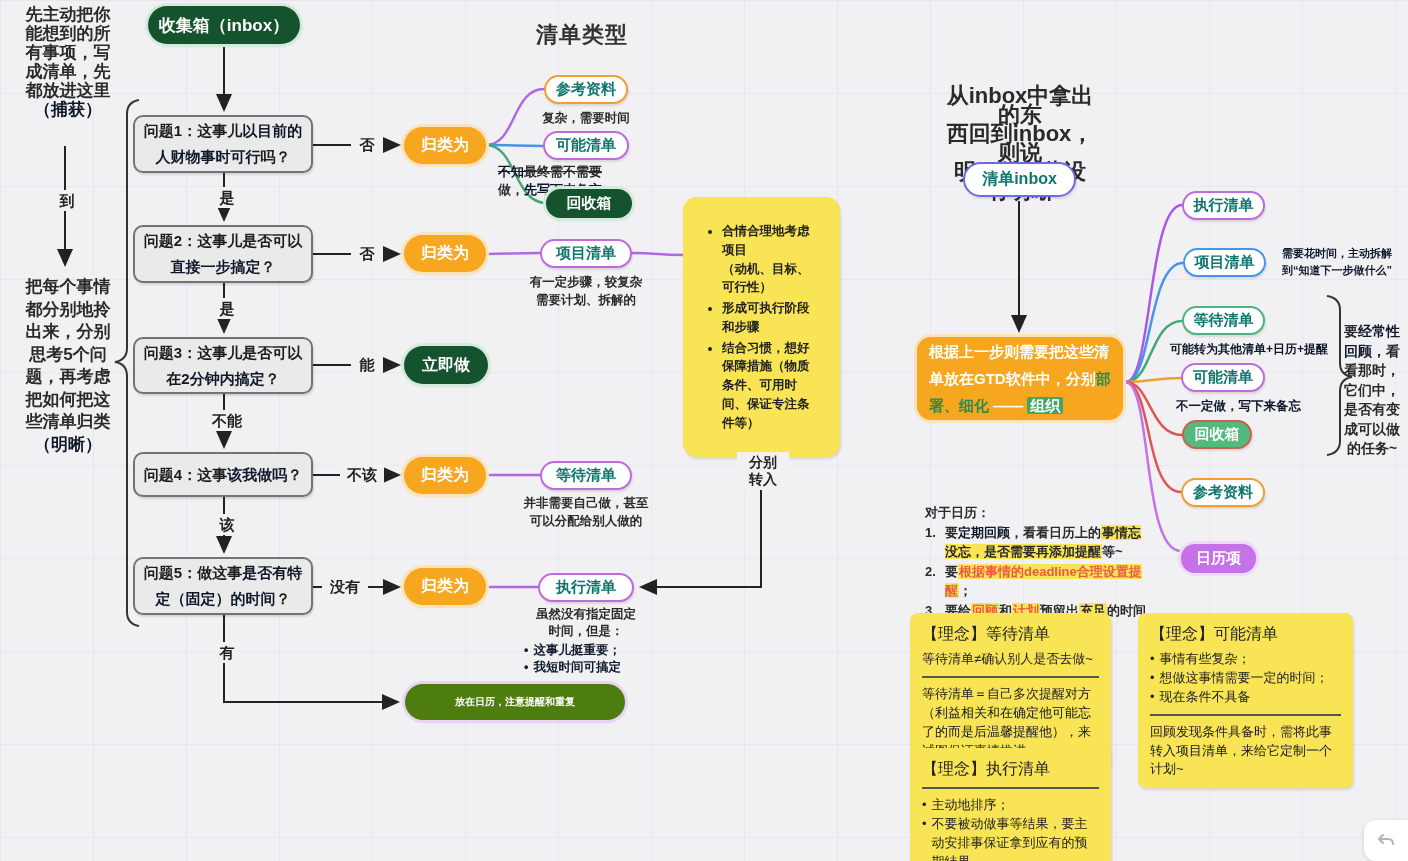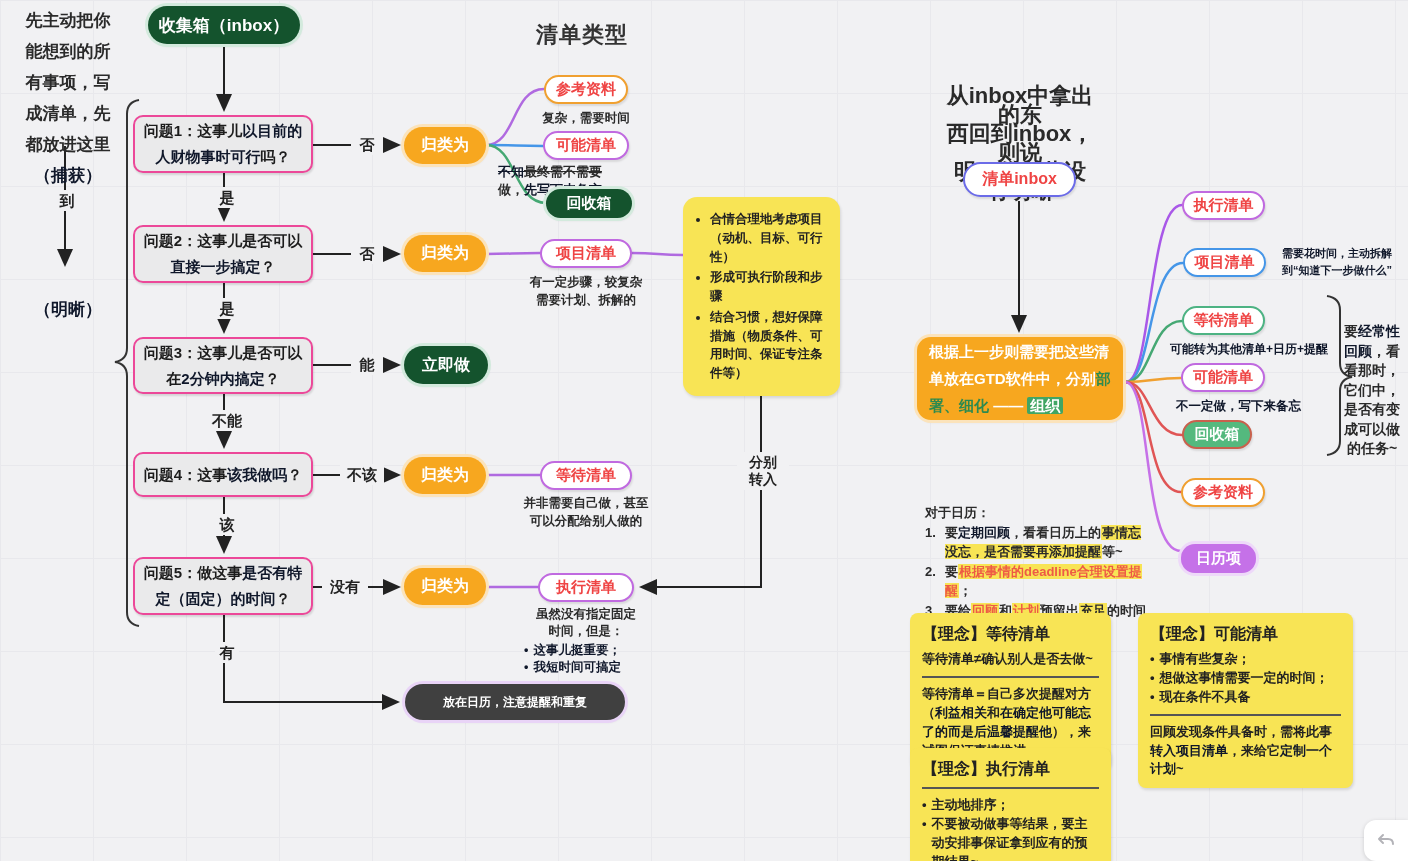--- a/index.html
+++ b/index.html
@@ -10,45 +10,45 @@
     background-size:93px 93px;
     font-family:"Liberation Sans",sans-serif;color:#1d1d1f;
   }
   .svg-layer{position:absolute;left:0;top:0;z-index:1;pointer-events:none}
   .node{position:absolute;z-index:2;display:flex;align-items:center;justify-content:center;font-weight:bold;box-sizing:border-box;text-align:center}
   .note{position:absolute;z-index:2;font-weight:bold;color:#2a2a2a}
   .pre{white-space:pre-line}
   .red{color:#0f172a}
   .strike{text-decoration:line-through}
   .title{position:absolute;z-index:2;font-size:22px;font-weight:bold;color:#333;letter-spacing:1px}
-  .qbox{background:#eaeaeb;border:2px solid #ec4899;border-radius:10px;font-size:15px;line-height:26px;color:#1c1c1c;box-shadow:1px 2px 2px rgba(0,0,0,.12);padding:2px 6px}
+  .qbox{background:#eaeaeb;border:2px solid #737373;border-radius:10px;font-size:15px;line-height:26px;color:#1c1c1c;box-shadow:1px 2px 2px rgba(0,0,0,.12);padding:2px 6px}
   .pill-green{background:#14532d;color:#fff;border-radius:19px;font-size:16px;box-shadow:0 0 0 3px #d3eadd,1px 2px 3px rgba(0,0,0,.15)}
   .pill-orange{background:#f7a71f;color:#fff;border-radius:19px;font-size:16px;box-shadow:0 0 0 3px #fbe3bb,1px 2px 3px rgba(0,0,0,.12)}
-  .pill-violet{background:#404040;color:#fff;border-radius:19px;font-size:12px;box-shadow:0 0 0 3px #e9d4f7,1px 2px 3px rgba(0,0,0,.12)}
+  .pill-violet{background:#4d7c0f;color:#fff;border-radius:19px;font-size:10px;box-shadow:0 0 0 3px #e9d4f7,1px 2px 3px rgba(0,0,0,.12)}
   .pill-cal{background:#c571e8;color:#fff;border-radius:14px;font-size:15px;box-shadow:0 0 0 3px #eed9f9}
-  .lpill{background:#fff;border:2px solid;border-radius:15px;font-size:15px;color:#ef4444;box-shadow:1px 2px 2px rgba(0,0,0,.1)}
+  .lpill{background:#fff;border:2px solid;border-radius:15px;font-size:15px;color:#0f766e;box-shadow:1px 2px 2px rgba(0,0,0,.1)}
   .b-orange{border-color:#f0a030}
   .b-purple{border-color:#c06ae0}
   .b-green{border-color:#4db383}
   .b-blue{border-color:#4596e8}
   .b-indigo{border-color:#6b6be8;border-radius:20px;font-size:16px}
   .trash-r{background:#54b97e;color:#fff;border:2px solid #c8614d;border-radius:15px;font-size:15px;box-shadow:1px 2px 2px rgba(0,0,0,.1)}
   .gtd{background:#f7a71f;border-radius:14px;color:#fff;font-size:15px;line-height:27px;font-weight:bold;padding:1px 12px;box-shadow:0 0 0 3px #fbe3bb,1px 2px 3px rgba(0,0,0,.12);text-align:left}
   .gtd .gr{color:#2d8a4f}
   .gtd .chip{background:#41a564;color:#fff;padding:0 3px;border-radius:2px}
   .ebl{position:absolute;z-index:3;background:#f1f1f3;font-weight:bold;font-size:15px;color:#222;text-align:center;line-height:17px;padding:2px 3px}
   .yellow{background:#f8e455;border-radius:14px;z-index:2;position:absolute;font-weight:bold;color:#222;box-sizing:border-box;box-shadow:1px 2px 3px rgba(0,0,0,.12)}
-  .idea{background:#f8e455;border-radius:8px;padding:9px 12px;font-size:13px;line-height:1.45;font-weight:bold;color:#222;z-index:2;position:absolute;box-sizing:border-box;box-shadow:1px 2px 3px rgba(0,0,0,.12);text-align:left}
+  .idea{background:#f8e455;border-radius:8px;padding:9px 12px;font-size:13px;line-height:1.45;font-weight:normal;color:#222;z-index:2;position:absolute;box-sizing:border-box;box-shadow:1px 2px 3px rgba(0,0,0,.12);text-align:left}
   .idea .ttl{font-size:16px;margin-bottom:5px}
   .divider{border-top:2px solid #555;margin:7px 0}
   .bul{display:flex;gap:5px;text-align:left}
   .bul .dot{flex:0 0 auto}
   .hl{background:#f8e455;padding:0 1px}
   .redhl{color:#ee5a45;background:#f8e455;padding:0 1px}
-  ul.plan{margin:4px;padding-left:15px;text-align:left}
+  ul.plan{margin:16px;padding-left:15px;text-align:left}
   ul.plan li{margin-bottom:2px}
   .cal-item{display:flex;gap:4px;text-align:left}
   .cal-item .num{flex:0 0 16px}
   .undo-btn{position:absolute;z-index:4;background:#fff;border-radius:12px 0 0 12px;box-shadow:0 1px 4px rgba(0,0,0,.15);display:flex;align-items:center;justify-content:center}
 </style>
 </head>
 <body>
 
 <svg class="svg-layer" width="1408" height="861" viewBox="0 0 1408 861">
   <defs>
@@ -92,31 +92,37 @@
     <path d="M1126,382 C1152,382 1150,321 1182,321" stroke="#45a873"></path>
     <path d="M1126,382 C1150,382 1155,378 1181,378" stroke="#f0a030"></path>
     <path d="M1126,382 C1150,382 1150,435 1182,435" stroke="#e05555"></path>
     <path d="M1126,382 C1152,385 1145,492 1181,492" stroke="#e05555"></path>
     <path d="M1126,382 C1152,386 1142,551 1181,551" stroke="#c671e8"></path>
   </g>
 </svg>
 
 <div class="title" style="left:536px;top:20px">清单类型</div>
 
-<div class="note" style="left:20px;top:5px;width:96px;text-align:center;font-size:17px;line-height:31px">
+<div class="note" style="left:20px;top:5px;width:96px;text-align:center;font-size:17px;line-height:19px">
   <span class="pre">先主动把你
 能想到的所
 有事项，写
 成清单，先
 都放进这里</span><br>
   <span class="red">（捕获）</span>
 </div>
 <div class="ebl" style="left:50px;top:190px;width:28px">到</div>
 <div class="note" style="left:20px;top:276px;width:96px;text-align:center;font-size:17px;line-height:22.5px">
-  <br>
+  <span class="pre">把每个事情
+都分别地拎
+出来，分别
+思考5个问
+题，再考虑
+把如何把这
+些清单归类</span><br>
   <span class="red">（明晰）</span>
 </div>
 
 <div class="node pill-green" style="left:148px;top:6px;width:152px;height:38px;font-size:17px">
   <span>收集箱（inbox）</span>
 </div>
 
 <div class="node qbox" style="left:133px;top:115px;width:180px;height:58px">
   <div><span>问题1：这事儿</span><span class="red">以目前的</span><br><span class="red">人财物事时可行</span><span>吗？</span></div>
 </div>

